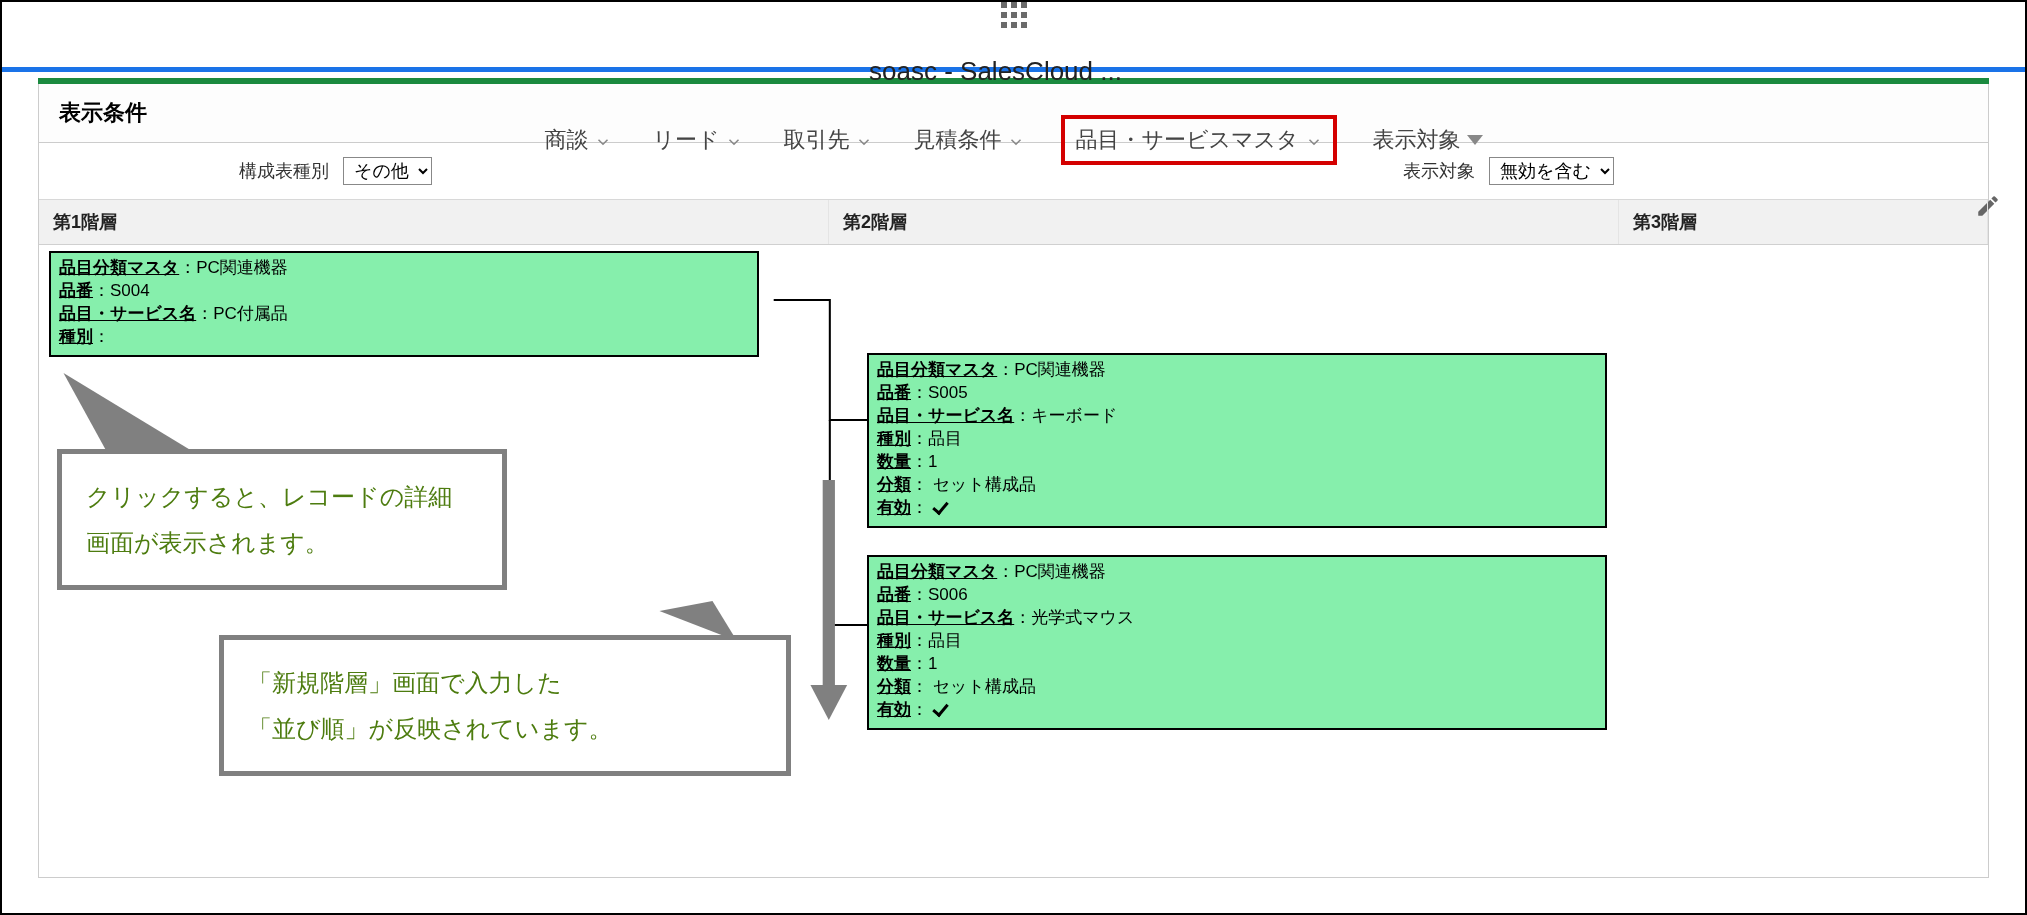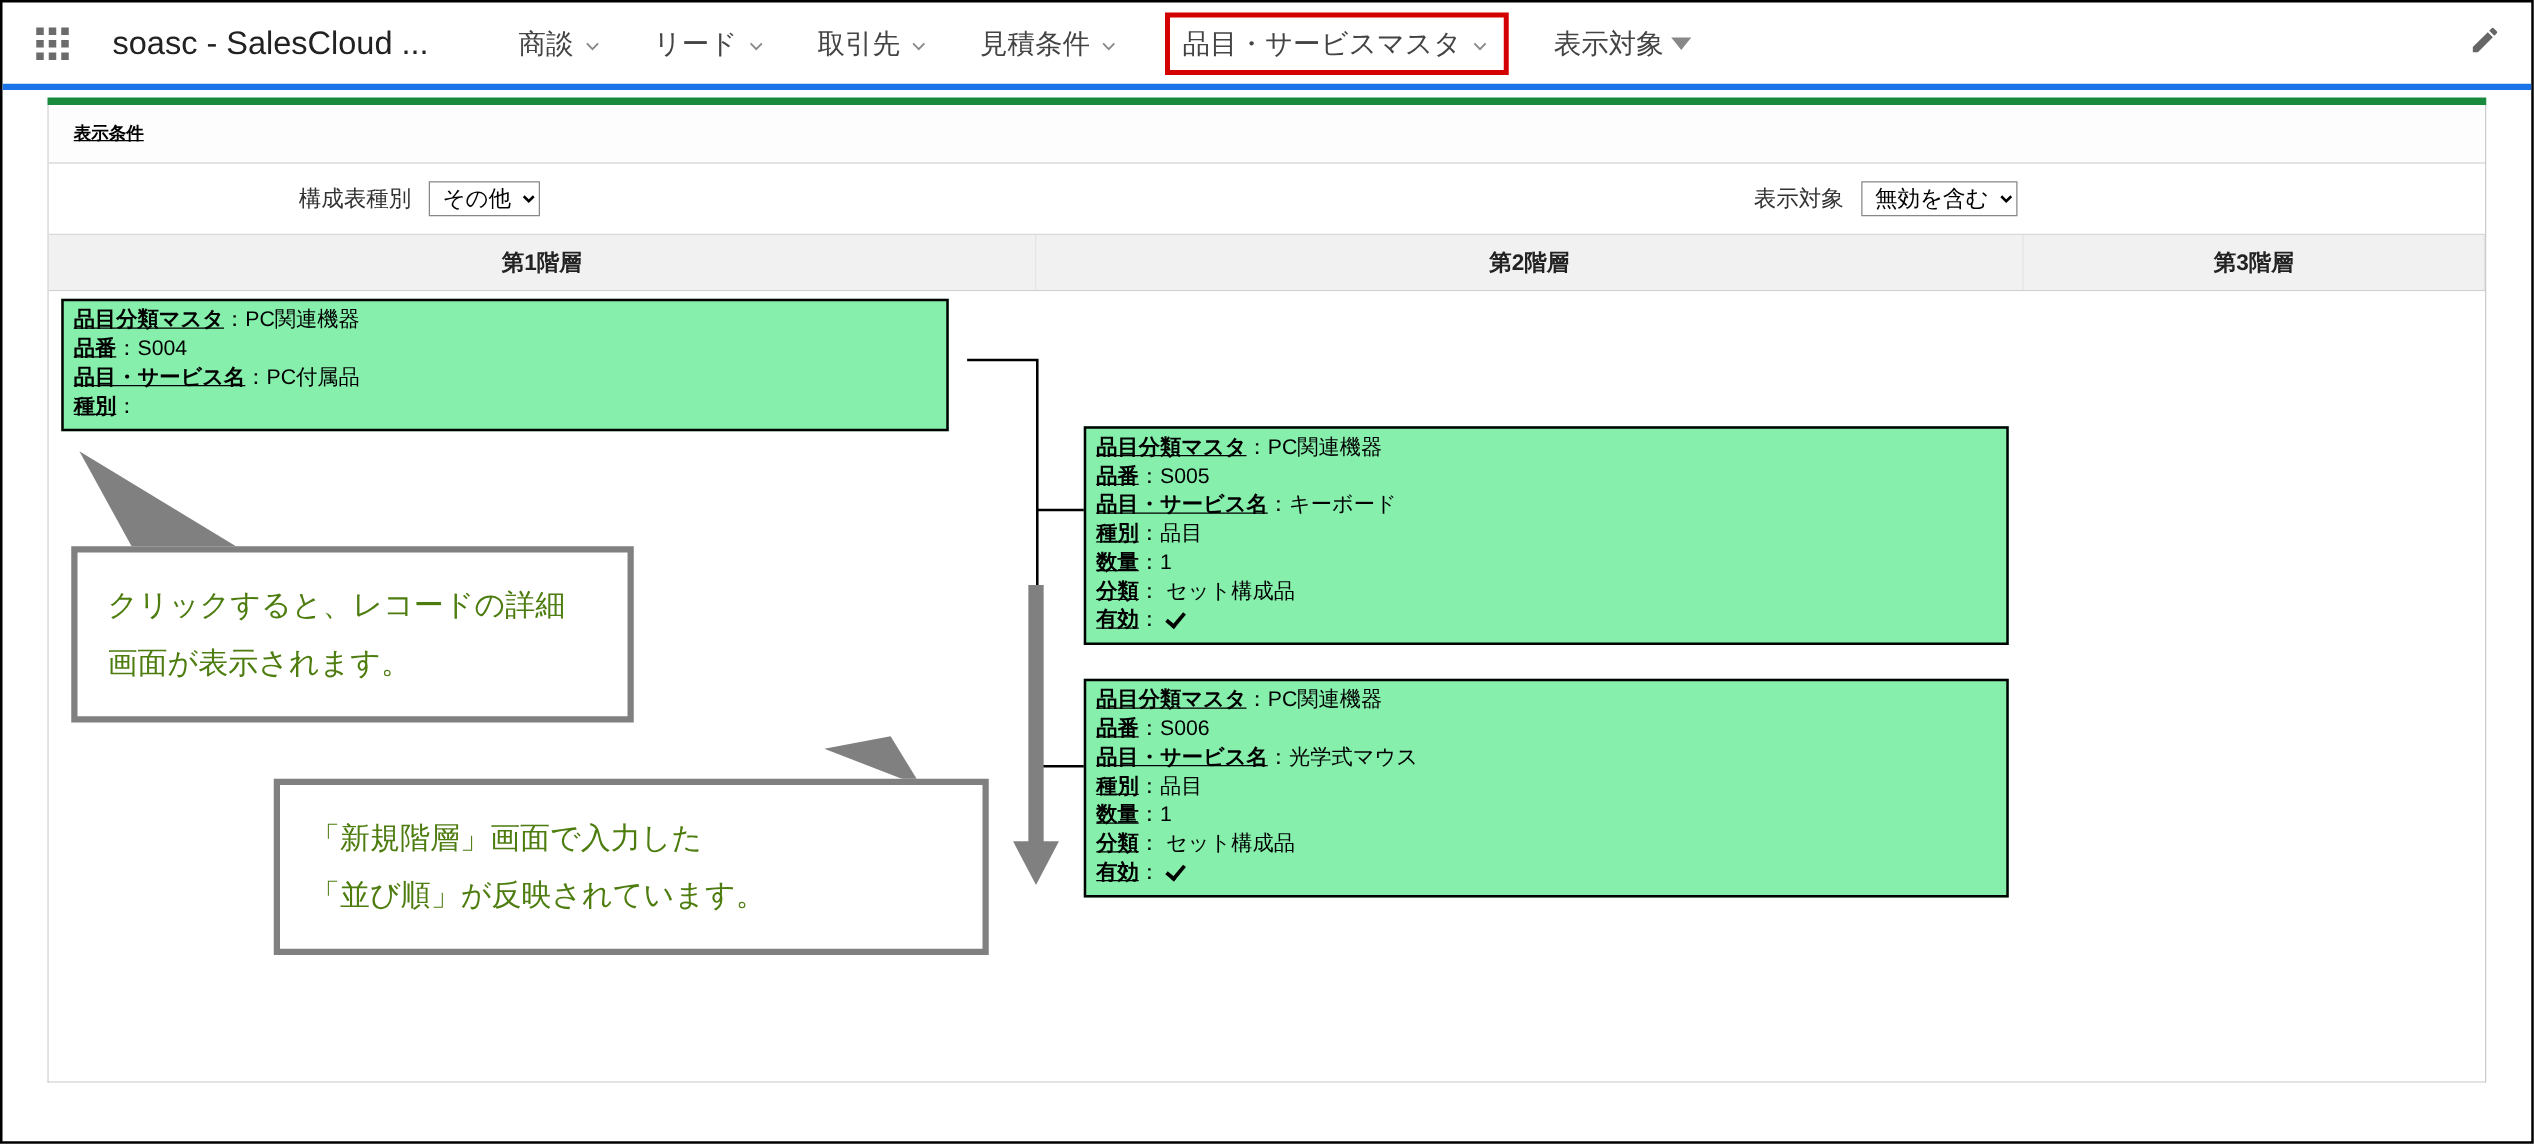--- a/index.html
+++ b/index.html
@@ -12,20 +12,21 @@
     border: 2px solid #000;
   }
   
   .topbar {
     display: flex;
     align-items: center;
     height: 70px;
     padding: 0 24px;
     border-bottom: 5px solid #1a73e8;
     gap: 28px;
+    flex-direction: column;
   }
   .app-launcher {
     width: 32px; height: 32px;
     display: grid;
     grid-template-columns: repeat(3, 6px);
     grid-template-rows: repeat(3, 6px);
     gap: 4px;
     align-content: center;
     justify-content: center;
     cursor: pointer;
@@ -73,26 +74,25 @@
     margin: 6px 36px 0 36px;
   }
 
   
   .panel {
     margin: 0 36px 0 36px;
     border: 1px solid #ccc;
     border-top: none;
   }
   .panel-header {
-    font-size: 14px;
+    font-size: 22px;
     font-weight: bold;
     padding: 14px 20px;
     border-bottom: 1px solid #ccc;
     background: #fdfdfd;
-    text-decoration: underline;
   }
   .filter-row {
     display: flex;
     align-items: center;
     padding: 14px 20px;
     gap: 14px;
     border-bottom: 1px solid #d8d8d8;
     background: #fff;
   }
   .filter-row .spacer { flex: 1; }
@@ -106,21 +106,20 @@
     font-size: 18px;
     padding: 2px 6px;
     border: 1px solid #888;
     background: #fff;
   }
   .tier-headers {
     display: grid;
     grid-template-columns: 790px 790px 1fr;
     background: #f1f1f1;
     border-bottom: 1px solid #d0d0d0;
-    text-align: center;
   }
   .tier-header {
     font-size: 18px;
     font-weight: bold;
     padding: 10px 14px;
     color: #222;
     border-right: 1px solid #e4e4e4;
   }
   .tier-body {
     position: relative;

